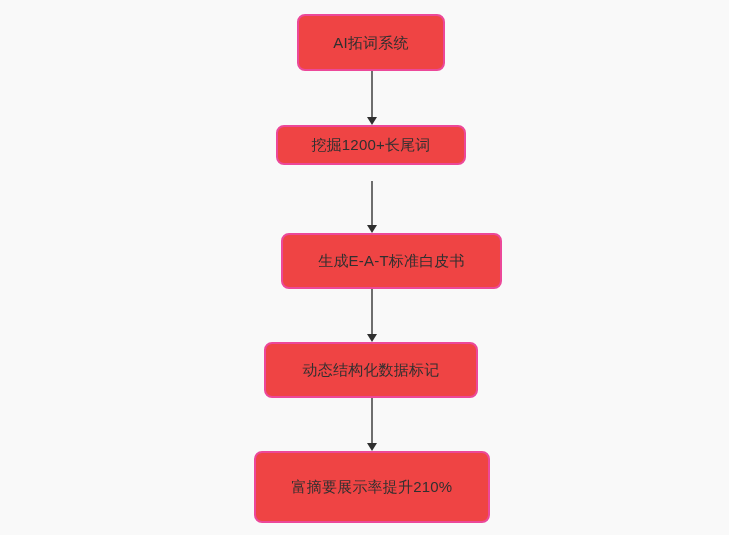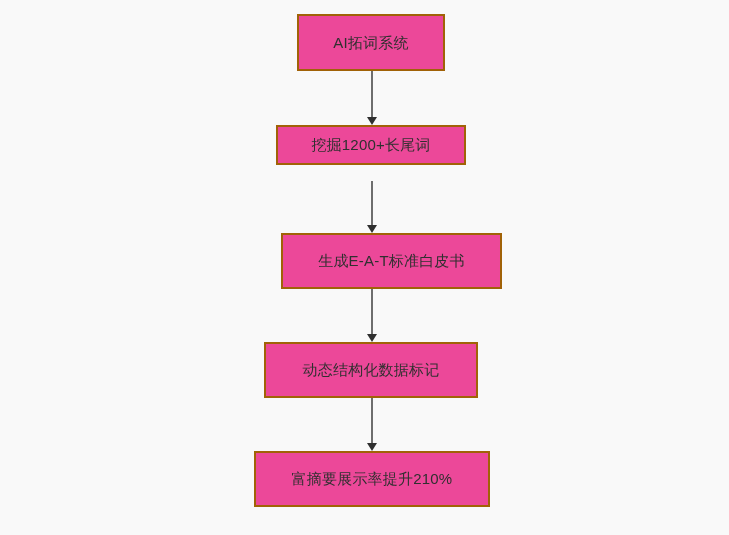--- a/index.html
+++ b/index.html
@@ -14,23 +14,23 @@
     overflow: hidden;
   }
   #flowchart-canvas {
     position: relative;
     width: 729px;
     height: 535px;
   }
   .node {
     position: absolute;
     box-sizing: border-box;
-    background: #ec4899;
-    border: 2px solid #a16207;
-    border-radius: 0;
+    background: #ef4444;
+    border: 2px solid #ec4899;
+    border-radius: 8px;
     display: flex;
     align-items: center;
     justify-content: center;
     color: #303030;
     font-size: 15px;
     line-height: 1.2;
     letter-spacing: 0.2px;
     white-space: nowrap;
   }
   .node-label {
@@ -91,17 +91,17 @@
   </div>
 
   <div class="node" style="left:261px; top:233px; width:221px; height:56px;margin-left:20px;">
     <span class="node-label">生成E-A-T标准白皮书</span>
   </div>
 
   <div class="node" style="left:264px; top:342px; width:214px; height:56px;align-items:center;">
     <span class="node-label">动态结构化数据标记</span>
   </div>
 
-  <div class="node" style="left:254px; top:451px; width:236px; height:56px;">
+  <div class="node" style="left:254px; top:451px; width:236px; height:72px;">
     <span class="node-label">富摘要展示率提升210%</span>
   </div>
 
 </div>
 
 </body></html>

